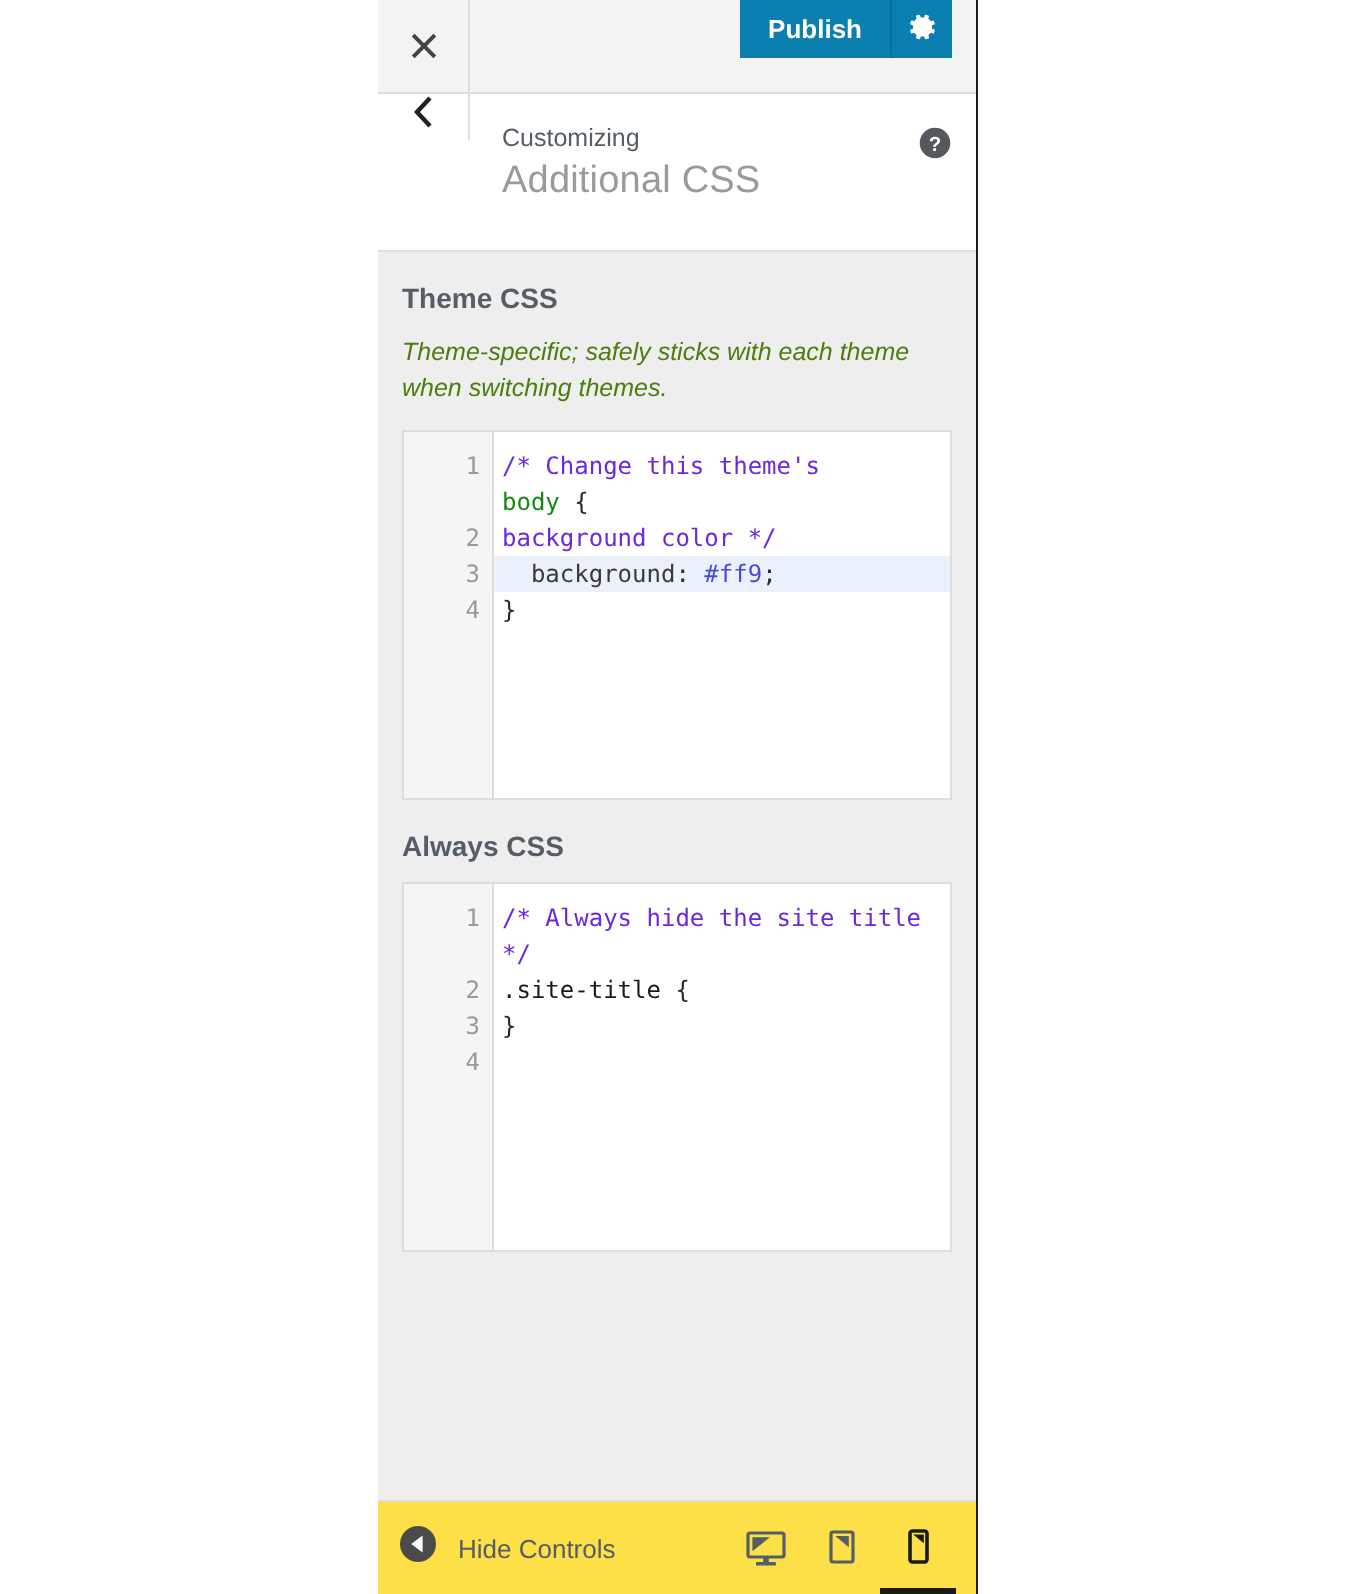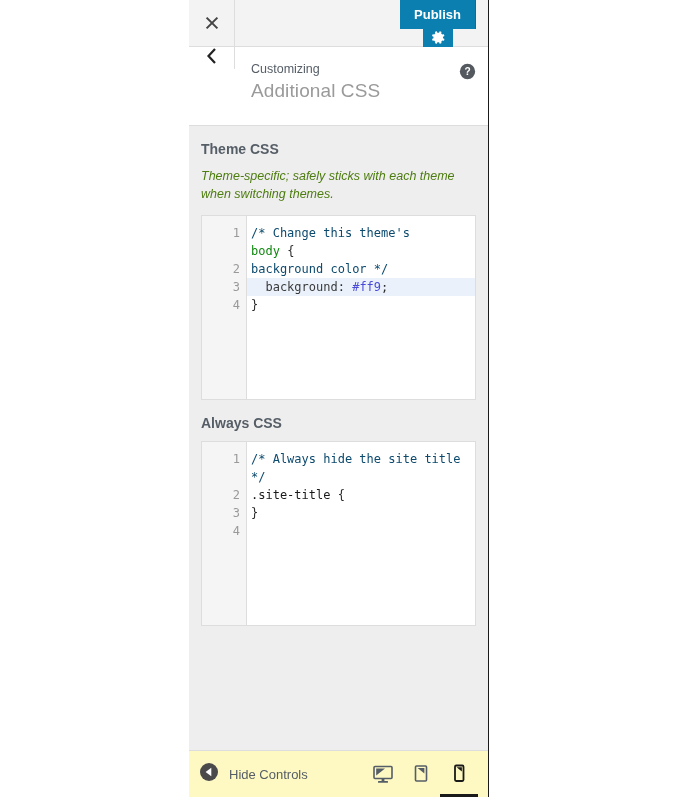--- a/index.html
+++ b/index.html
@@ -62,23 +62,22 @@
     display: flex;
     align-items: center;
     justify-content: center;
     cursor: pointer;
     background: #f3f3f3;
   }
   .close-btn svg { display:block; }
   .topbar-spacer { flex: 1 1 auto; }
   .publish-group {
     display: flex;
-    align-items: center;
+    align-items: flex-start;
     padding-right: 12px;
-    flex-direction: column;
   }
   .publish-btn {
     background: #0b7faf;
     color: #ffffff;
     border: none;
     font-family: "Liberation Sans", sans-serif;
     font-size: 13px;
     font-weight: bold;
     height: 29px;
     padding: 0 14px;
@@ -210,33 +209,33 @@
     line-height: 18px;
     white-space: pre;
     padding-left: 4px;
     color: #2b2b2b;
   }
   .code-line.active {
     background: #eaf1fb;
   }
 
   
-  .tok-comment  { color: #0c4a6e; }
+  .tok-comment  { color: #6d28d9; }
   .tok-selector { color: #1a1a1a; }
   .tok-tag      { color: #118811; }
   .tok-prop     { color: #3a3a3a; }
   .tok-value    { color: #4a4ad8; }
   .tok-punct    { color: #2b2b2b; }
 
   
   .panel-footer {
     position: relative;
     flex: 0 0 47px;
     height: 47px;
-    background: #fef9c3;
+    background: #fde047;
     border-top: 1px solid #dddddd;
     display: flex;
     align-items: center;
     padding: 0 10px 0 10px;
     box-sizing: border-box;
   }
   .hide-controls {
     display: flex;
     align-items: center;
     cursor: pointer;

